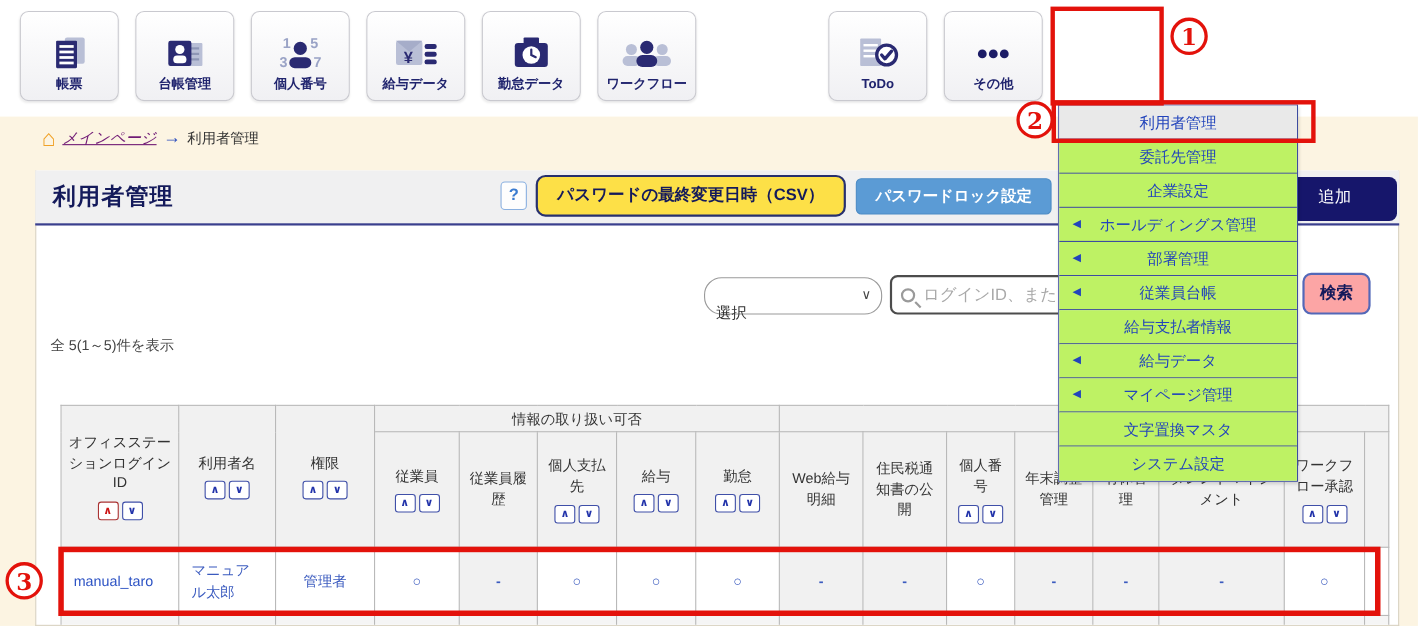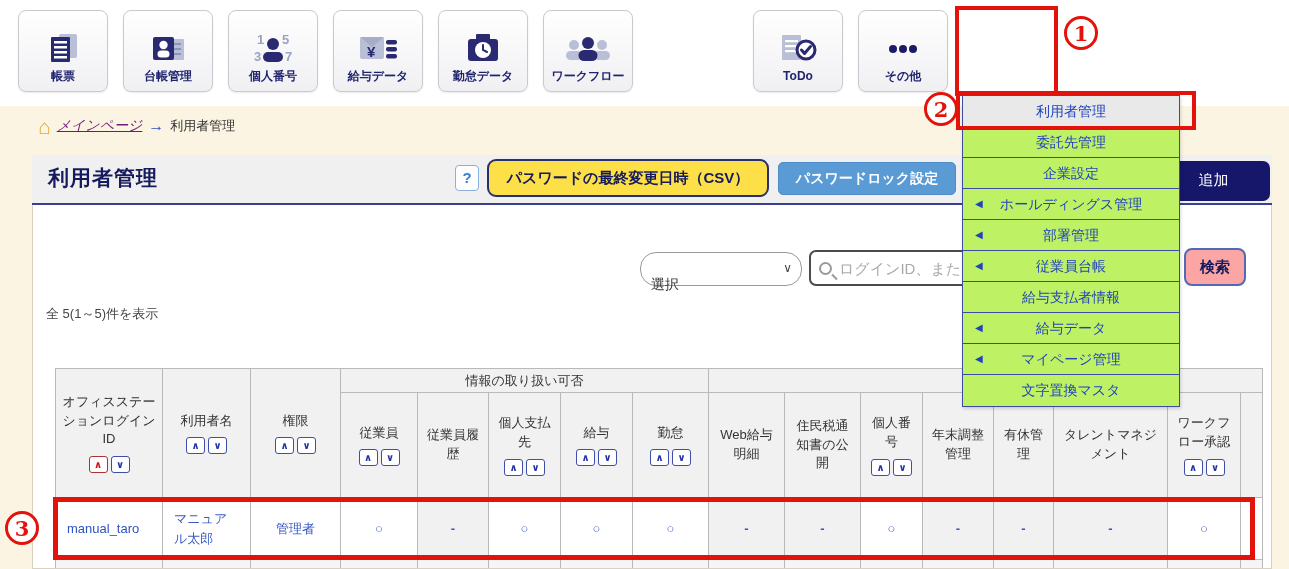--- a/index.html
+++ b/index.html
@@ -353,20 +353,21 @@
   <div class="mi active"><span>利用者管理</span></div>
   <div class="mi"><span>委託先管理</span></div>
   <div class="mi"><span>企業設定</span></div>
   <div class="mi"><span class="ma">◀</span><span>ホールディングス管理</span></div>
   <div class="mi"><span class="ma">◀</span><span>部署管理</span></div>
   <div class="mi"><span class="ma">◀</span><span>従業員台帳</span></div>
   <div class="mi"><span>給与支払者情報</span></div>
   <div class="mi"><span class="ma">◀</span><span>給与データ</span></div>
   <div class="mi"><span class="ma">◀</span><span>マイページ管理</span></div>
   <div class="mi"><span>文字置換マスタ</span></div>
+  <div class="mi"><span>システム設定</span></div>
 </div>
 
 <div class="rbox" style="left:955px; top:6px; width:103px; height:90px;"></div>
 <div class="rnum" style="left:1064px; top:16px;">1</div>
 <div class="rbox" style="left:956px; top:91px; width:240px; height:39px; z-index:52;"></div>
 <div class="rnum" style="left:924px; top:92px; z-index:53;">2</div>
 <div class="rbox" style="left:53px; top:497px; width:1202px; height:63px; border-width:5px;"></div>
 <div class="rnum" style="left:5px; top:511px;">3</div>
 
 </body></html>

